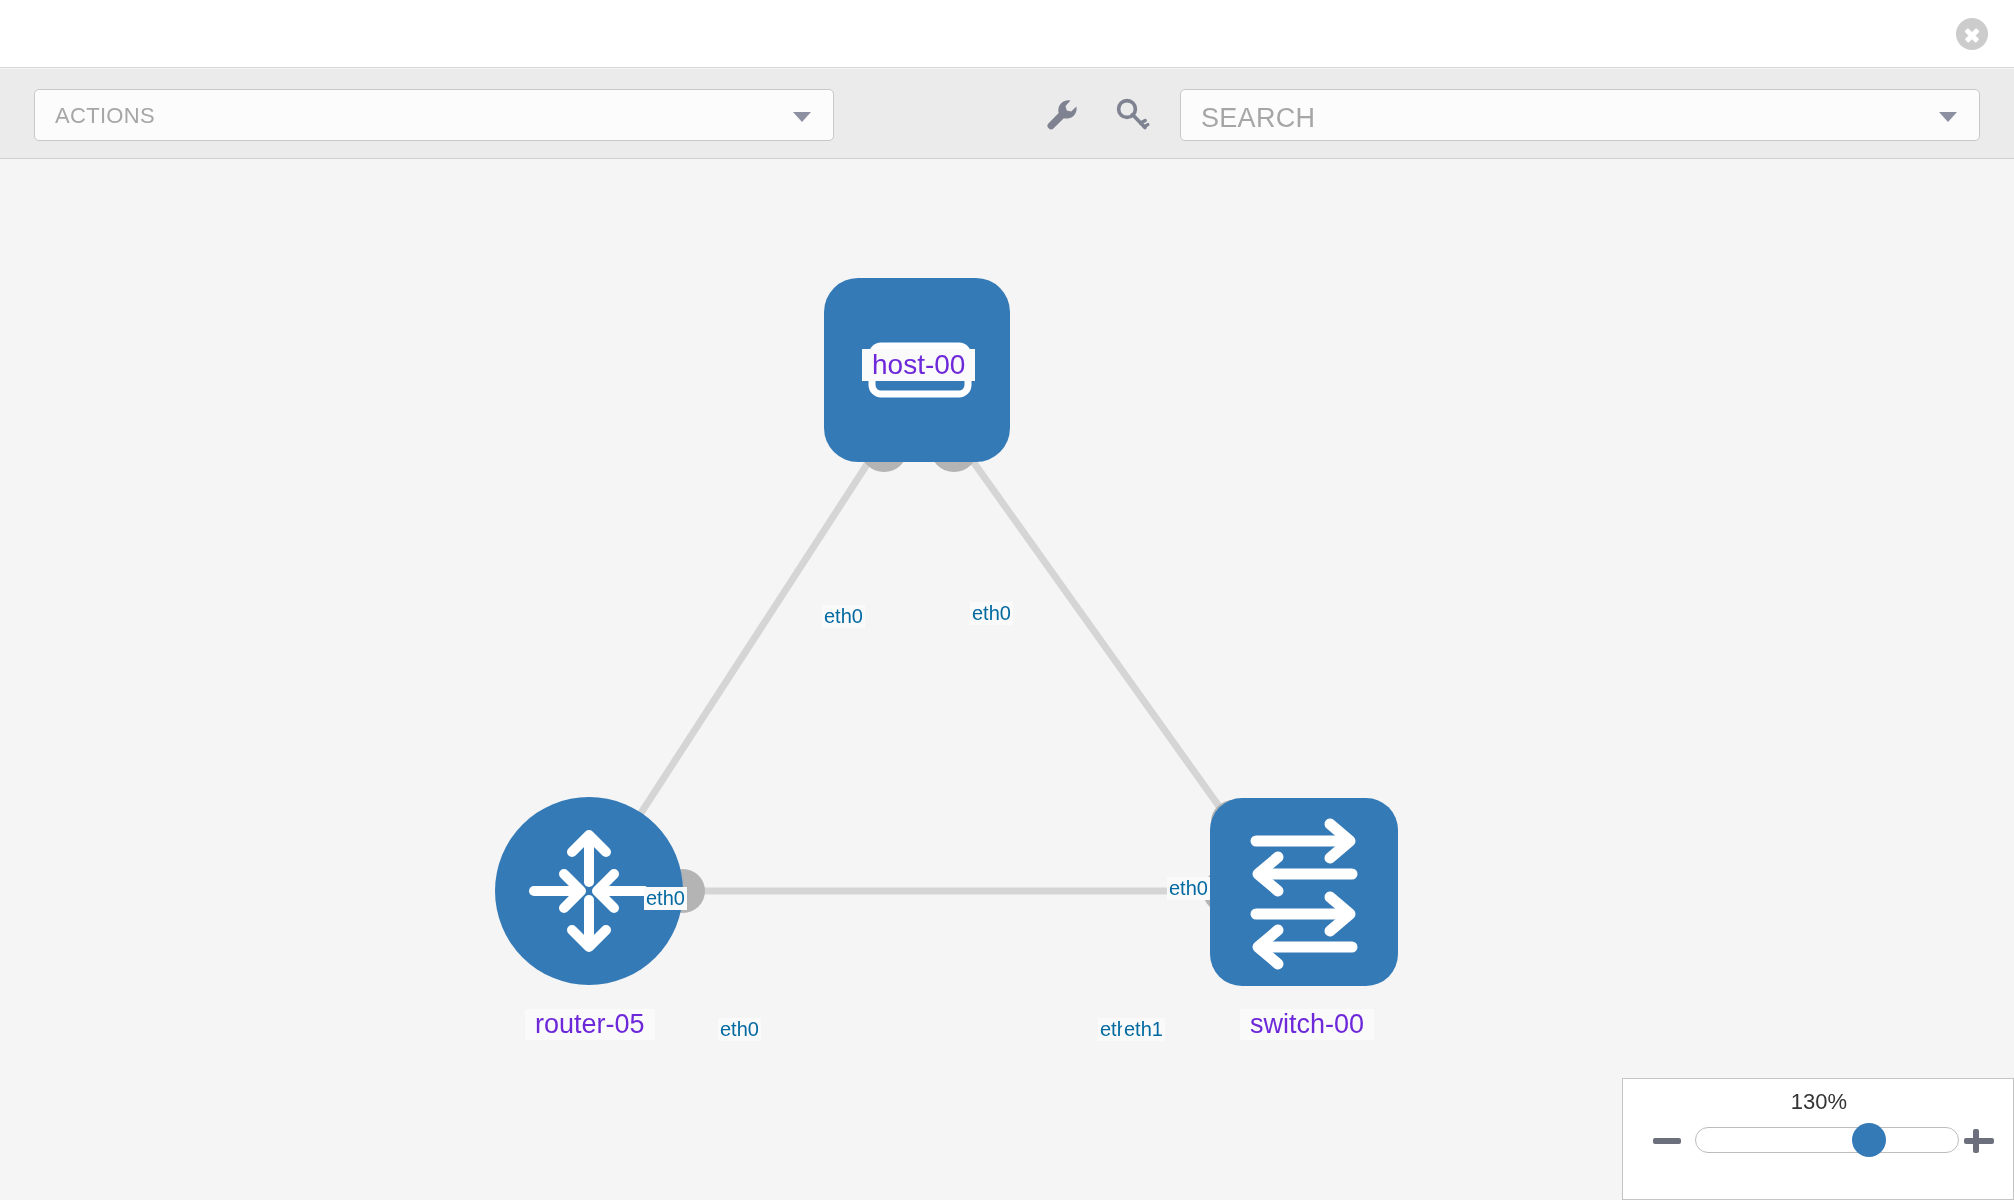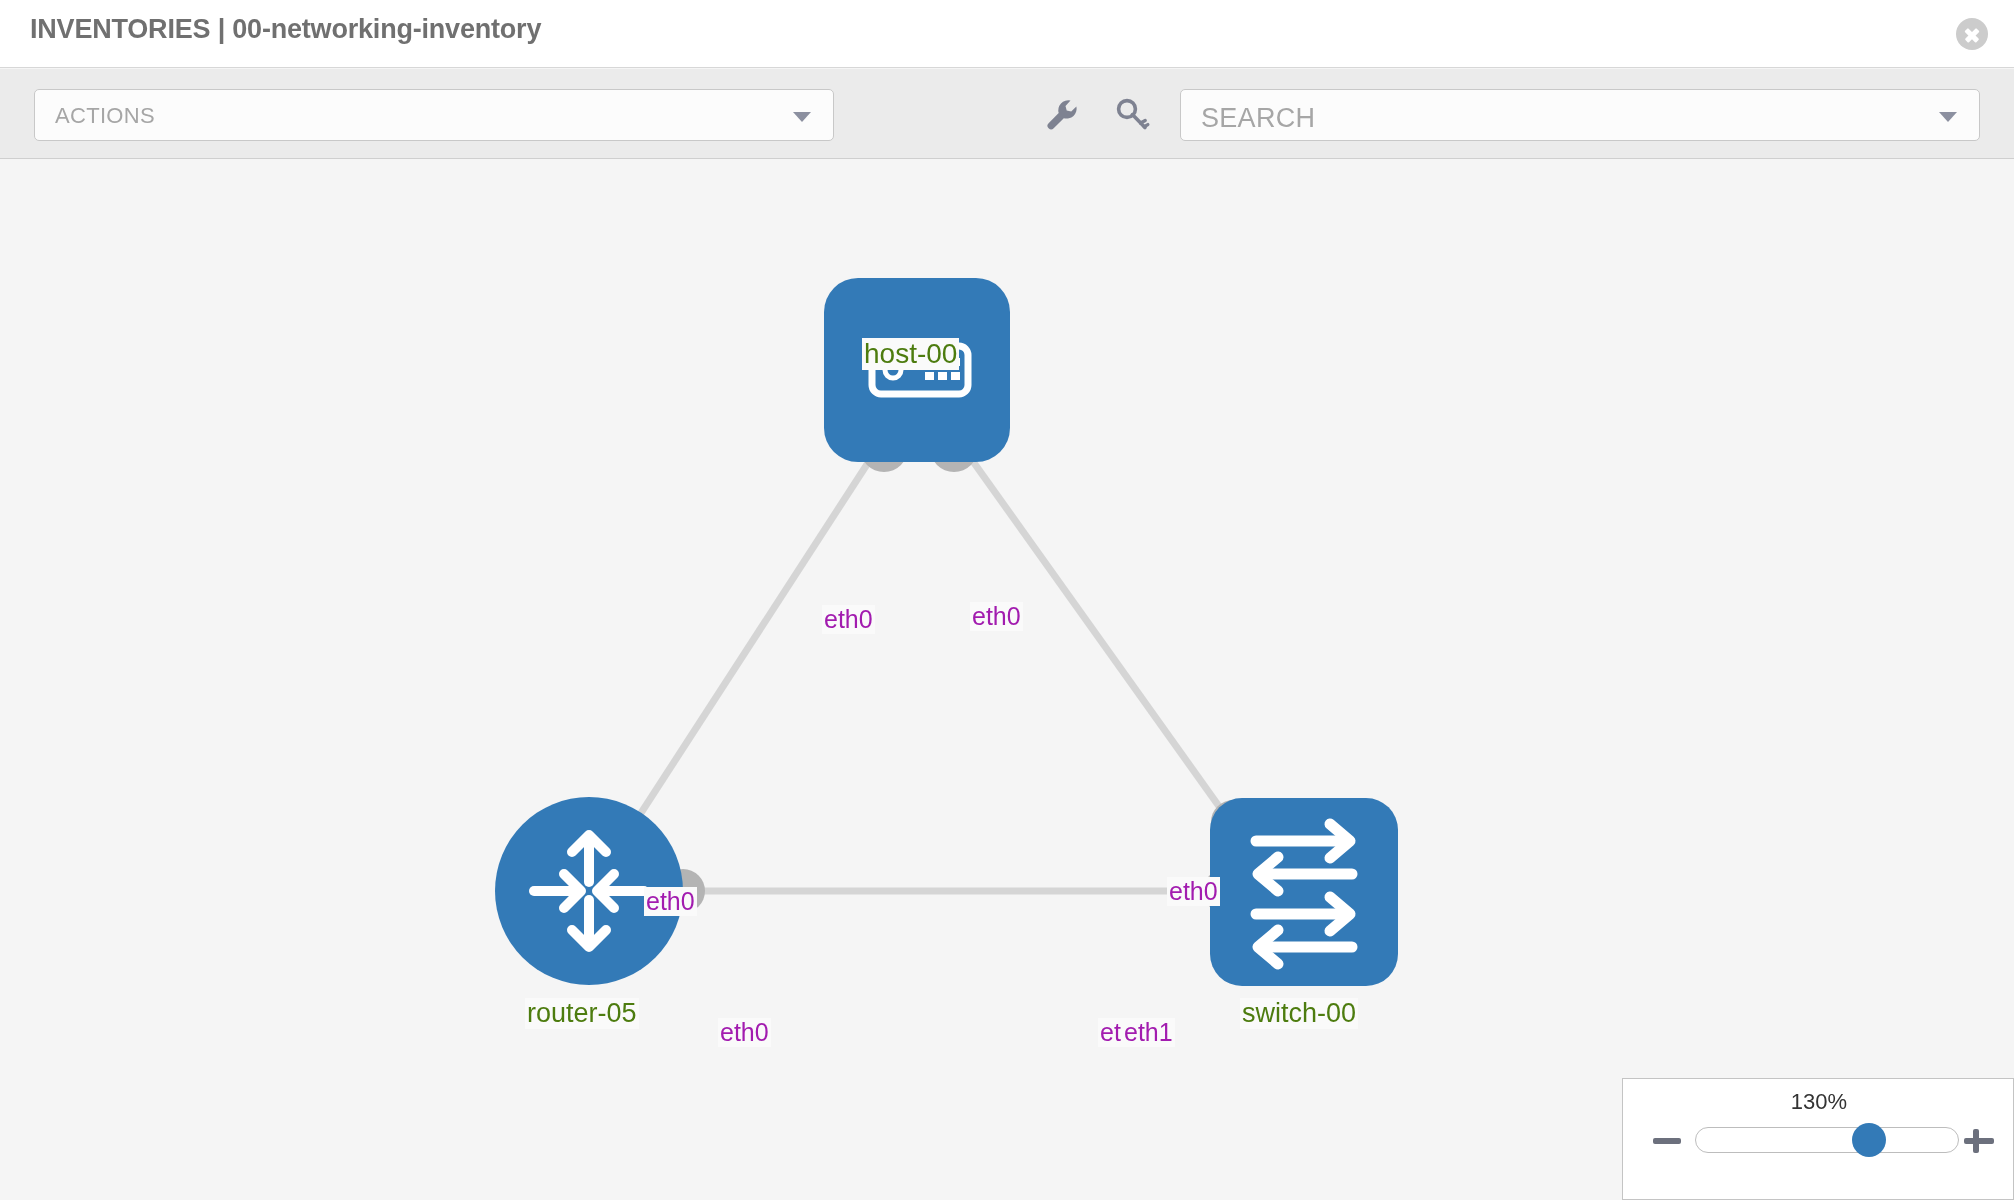--- a/index.html
+++ b/index.html
@@ -101,28 +101,29 @@
     position: absolute; left: 0; top: 160px;
     width: 2014px; height: 1040px;
     background: #f5f5f5;
     overflow: hidden;
   }
   .topology-svg { position: absolute; left: 0; top: 0; }
 
   
   .node-label {
     position: absolute;
-    font-size: 27px; color: #4d7c0f;
+    font-size: 27px; color: #6d28d9;
     background: #fafafa;
     white-space: nowrap;
-    padding: 0 2px;
+    padding: 0 10px;
+    margin-top: 11px;
   }
   .edge-label {
     position: absolute;
-    font-size: 25px; color: #a21caf;
+    font-size: 20px; color: #0369a1;
     background: #fafafa;
     white-space: nowrap;
     padding: 0 2px;
   }
 
   
   .zoom-panel {
     position: absolute; left: 1622px; top: 1078px;
     width: 392px; height: 122px;
     background: #ffffff;
@@ -160,21 +161,20 @@
     background: #337ab7;
     cursor: grab;
   }
 </style>
 </head>
 <body>
 
 <div id="app">
 
   <div class="titlebar">
-    <div class="page-title">INVENTORIES | 00-networking-inventory</div>
     <div class="close-btn">
       <div class="x1"></div>
       <div class="x2"></div>
     </div>
   </div>
 
   <div class="toolbar">
 
     <div class="actions-select">
       <span class="lbl">ACTIONS</span>

